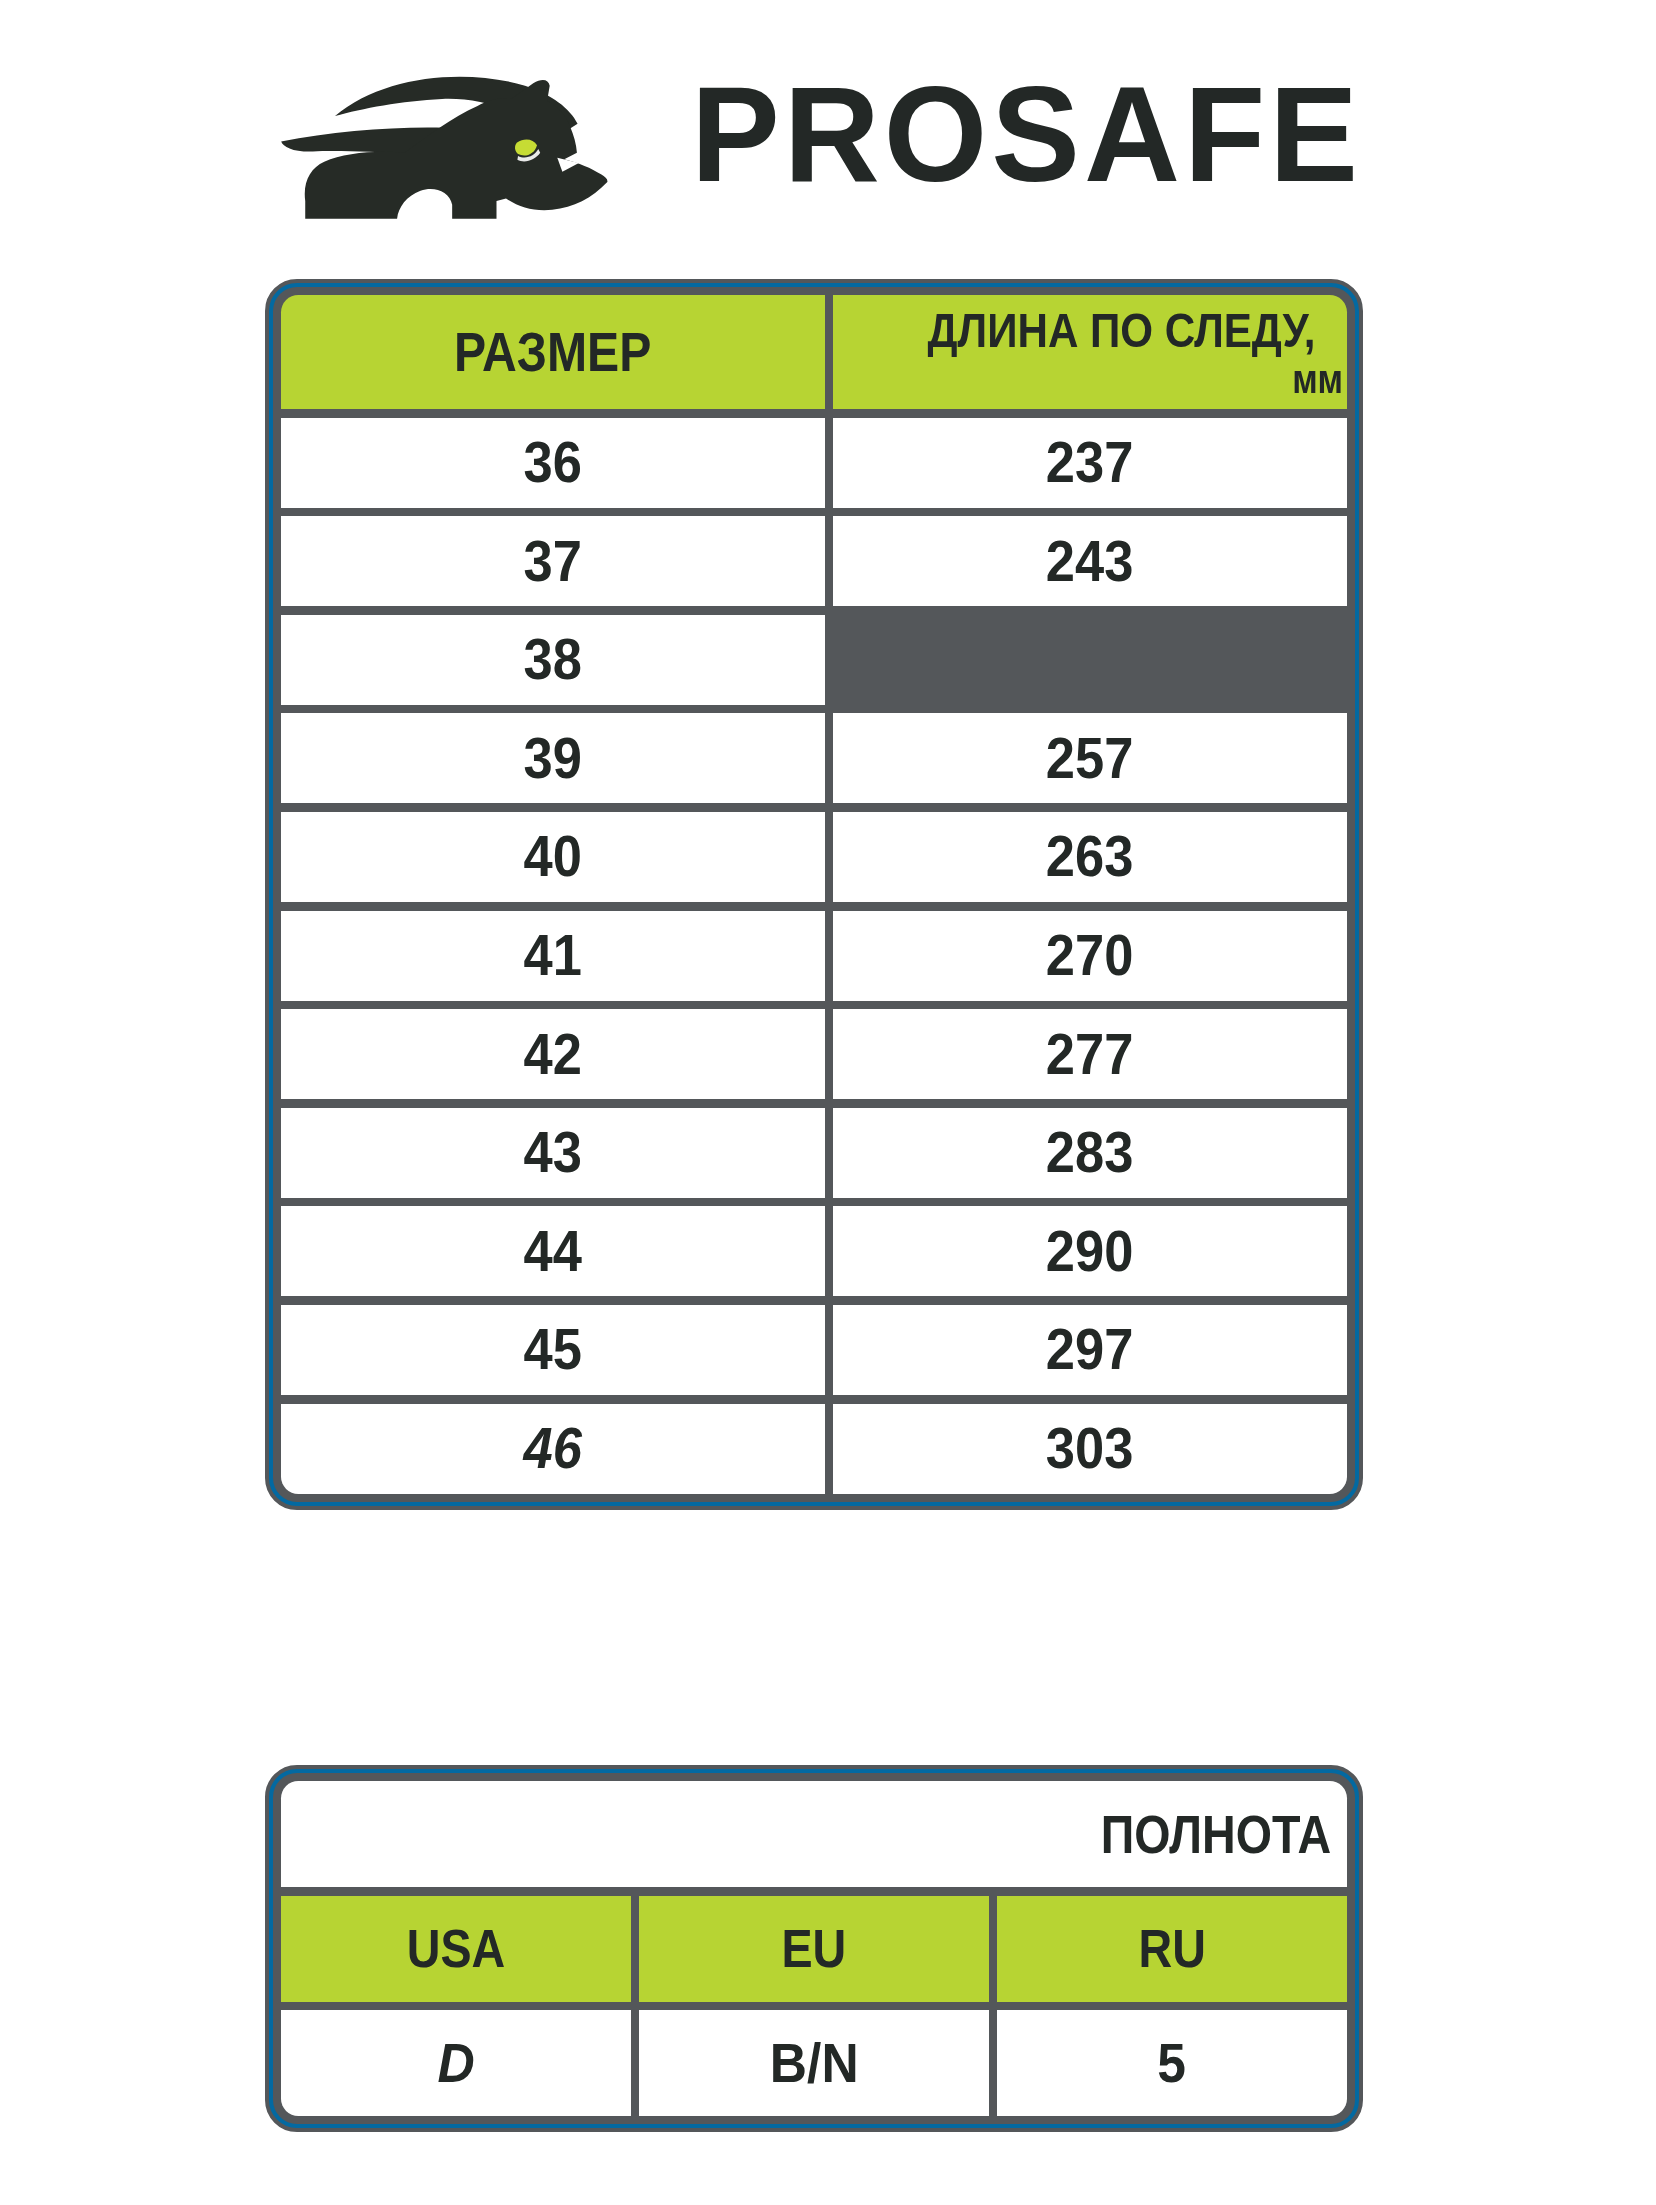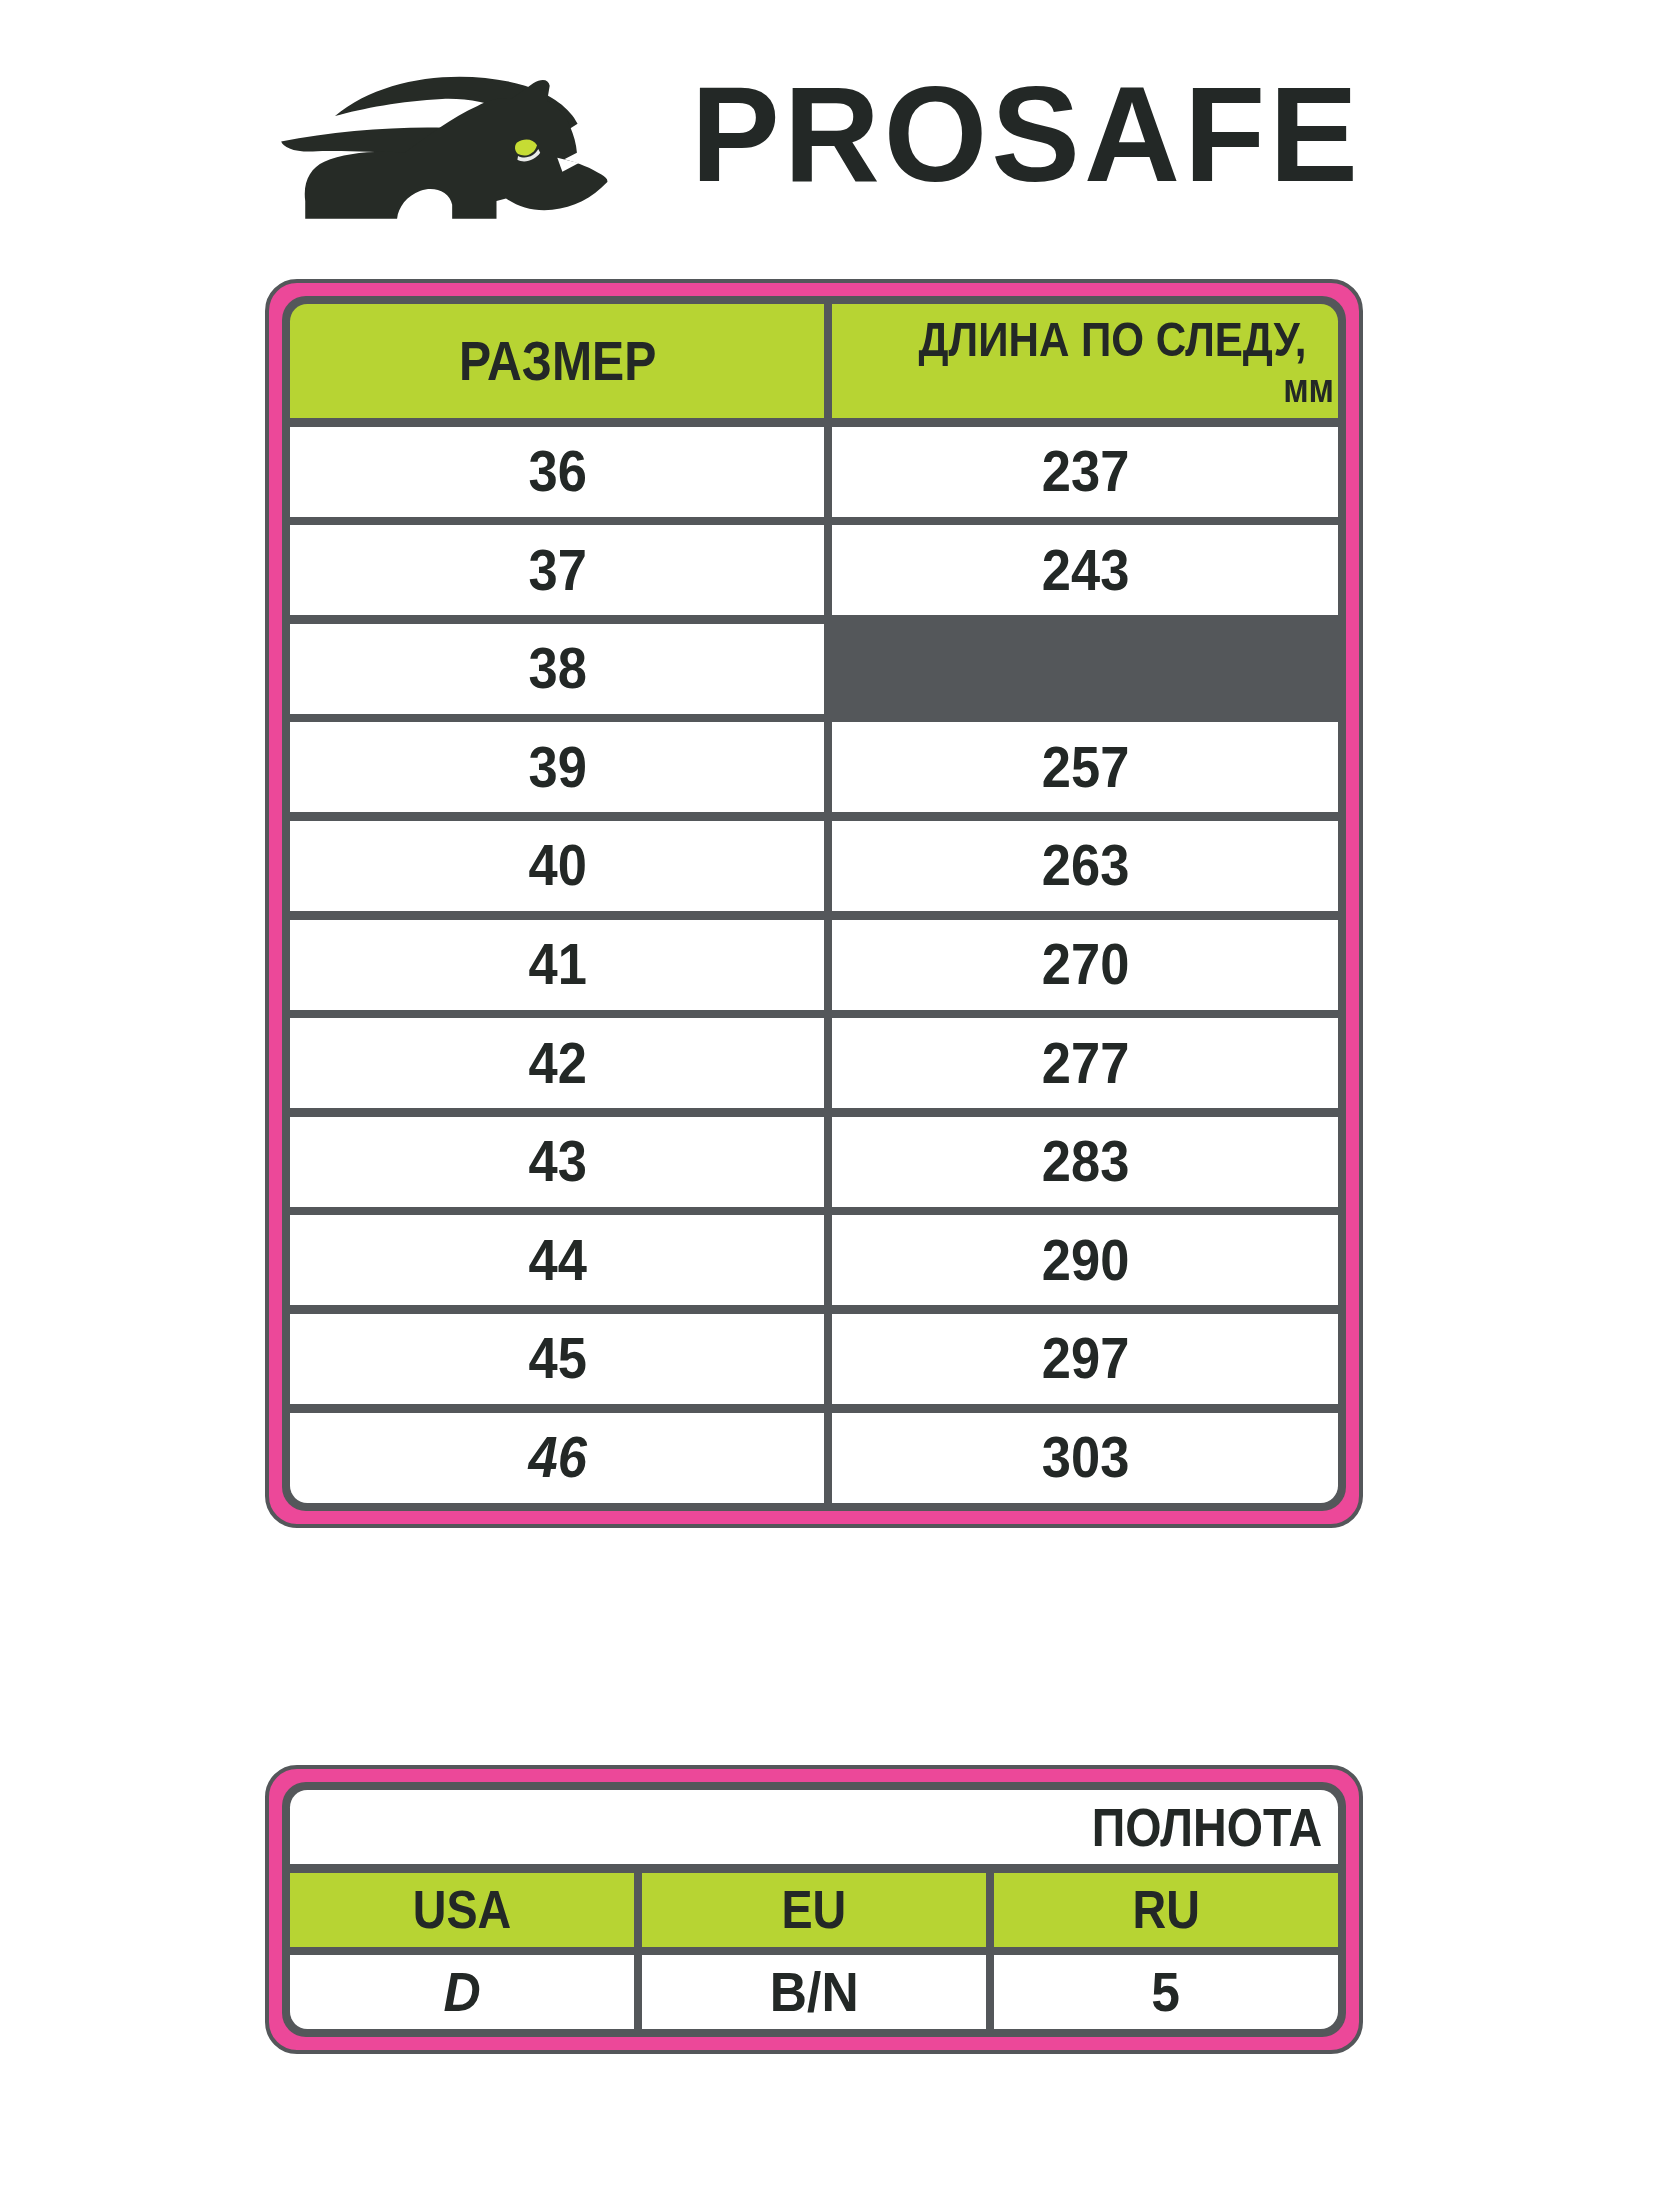--- a/index.html
+++ b/index.html
@@ -31,22 +31,22 @@
     white-space: nowrap;
   }
 
   
   .tbl-outer {
     position: absolute;
     left: 265px;
     width: 1098px;
     border: 4px solid #54575a;
     border-radius: 32px;
-    padding: 13px;
-    background: #ec4899;
+    padding: 4px;
+    background: #0369a1;
     box-sizing: border-box;
   }
   .tbl-outer.main { top: 279px; }
   .tbl-outer.width { top: 1765px; }
 
   .tbl {
     background: #54575a;
     border-radius: 24px;
     padding: 8px;
     display: flex;
@@ -65,21 +65,21 @@
   }
   .row.hdr .cell { background: #b7d433; }
 
   
   .main .row { height: 90px; }
   .main .row.hdr { height: 114px; }
   .main .cell-size { flex: 0 0 51%; }
   .main .cell-len  { flex: 1; border-left: 8.6px solid #54575a; }
 
   
-  .width .row { height: 74px; }
+  .width .row { height: 106px; }
   .width .cell { flex: 1; }
   .width .cell + .cell { border-left: 8.6px solid #54575a; }
 
   
   .r-top .cell:first-child { border-top-left-radius: 17.3px; }
   .r-top .cell:last-child  { border-top-right-radius: 17.3px; align-items: flex-end; }
   .r-bot .cell:first-child { border-bottom-left-radius: 17.3px; font-style: italic; }
   .r-bot .cell:last-child  { border-bottom-right-radius: 17.3px; }
 
   

